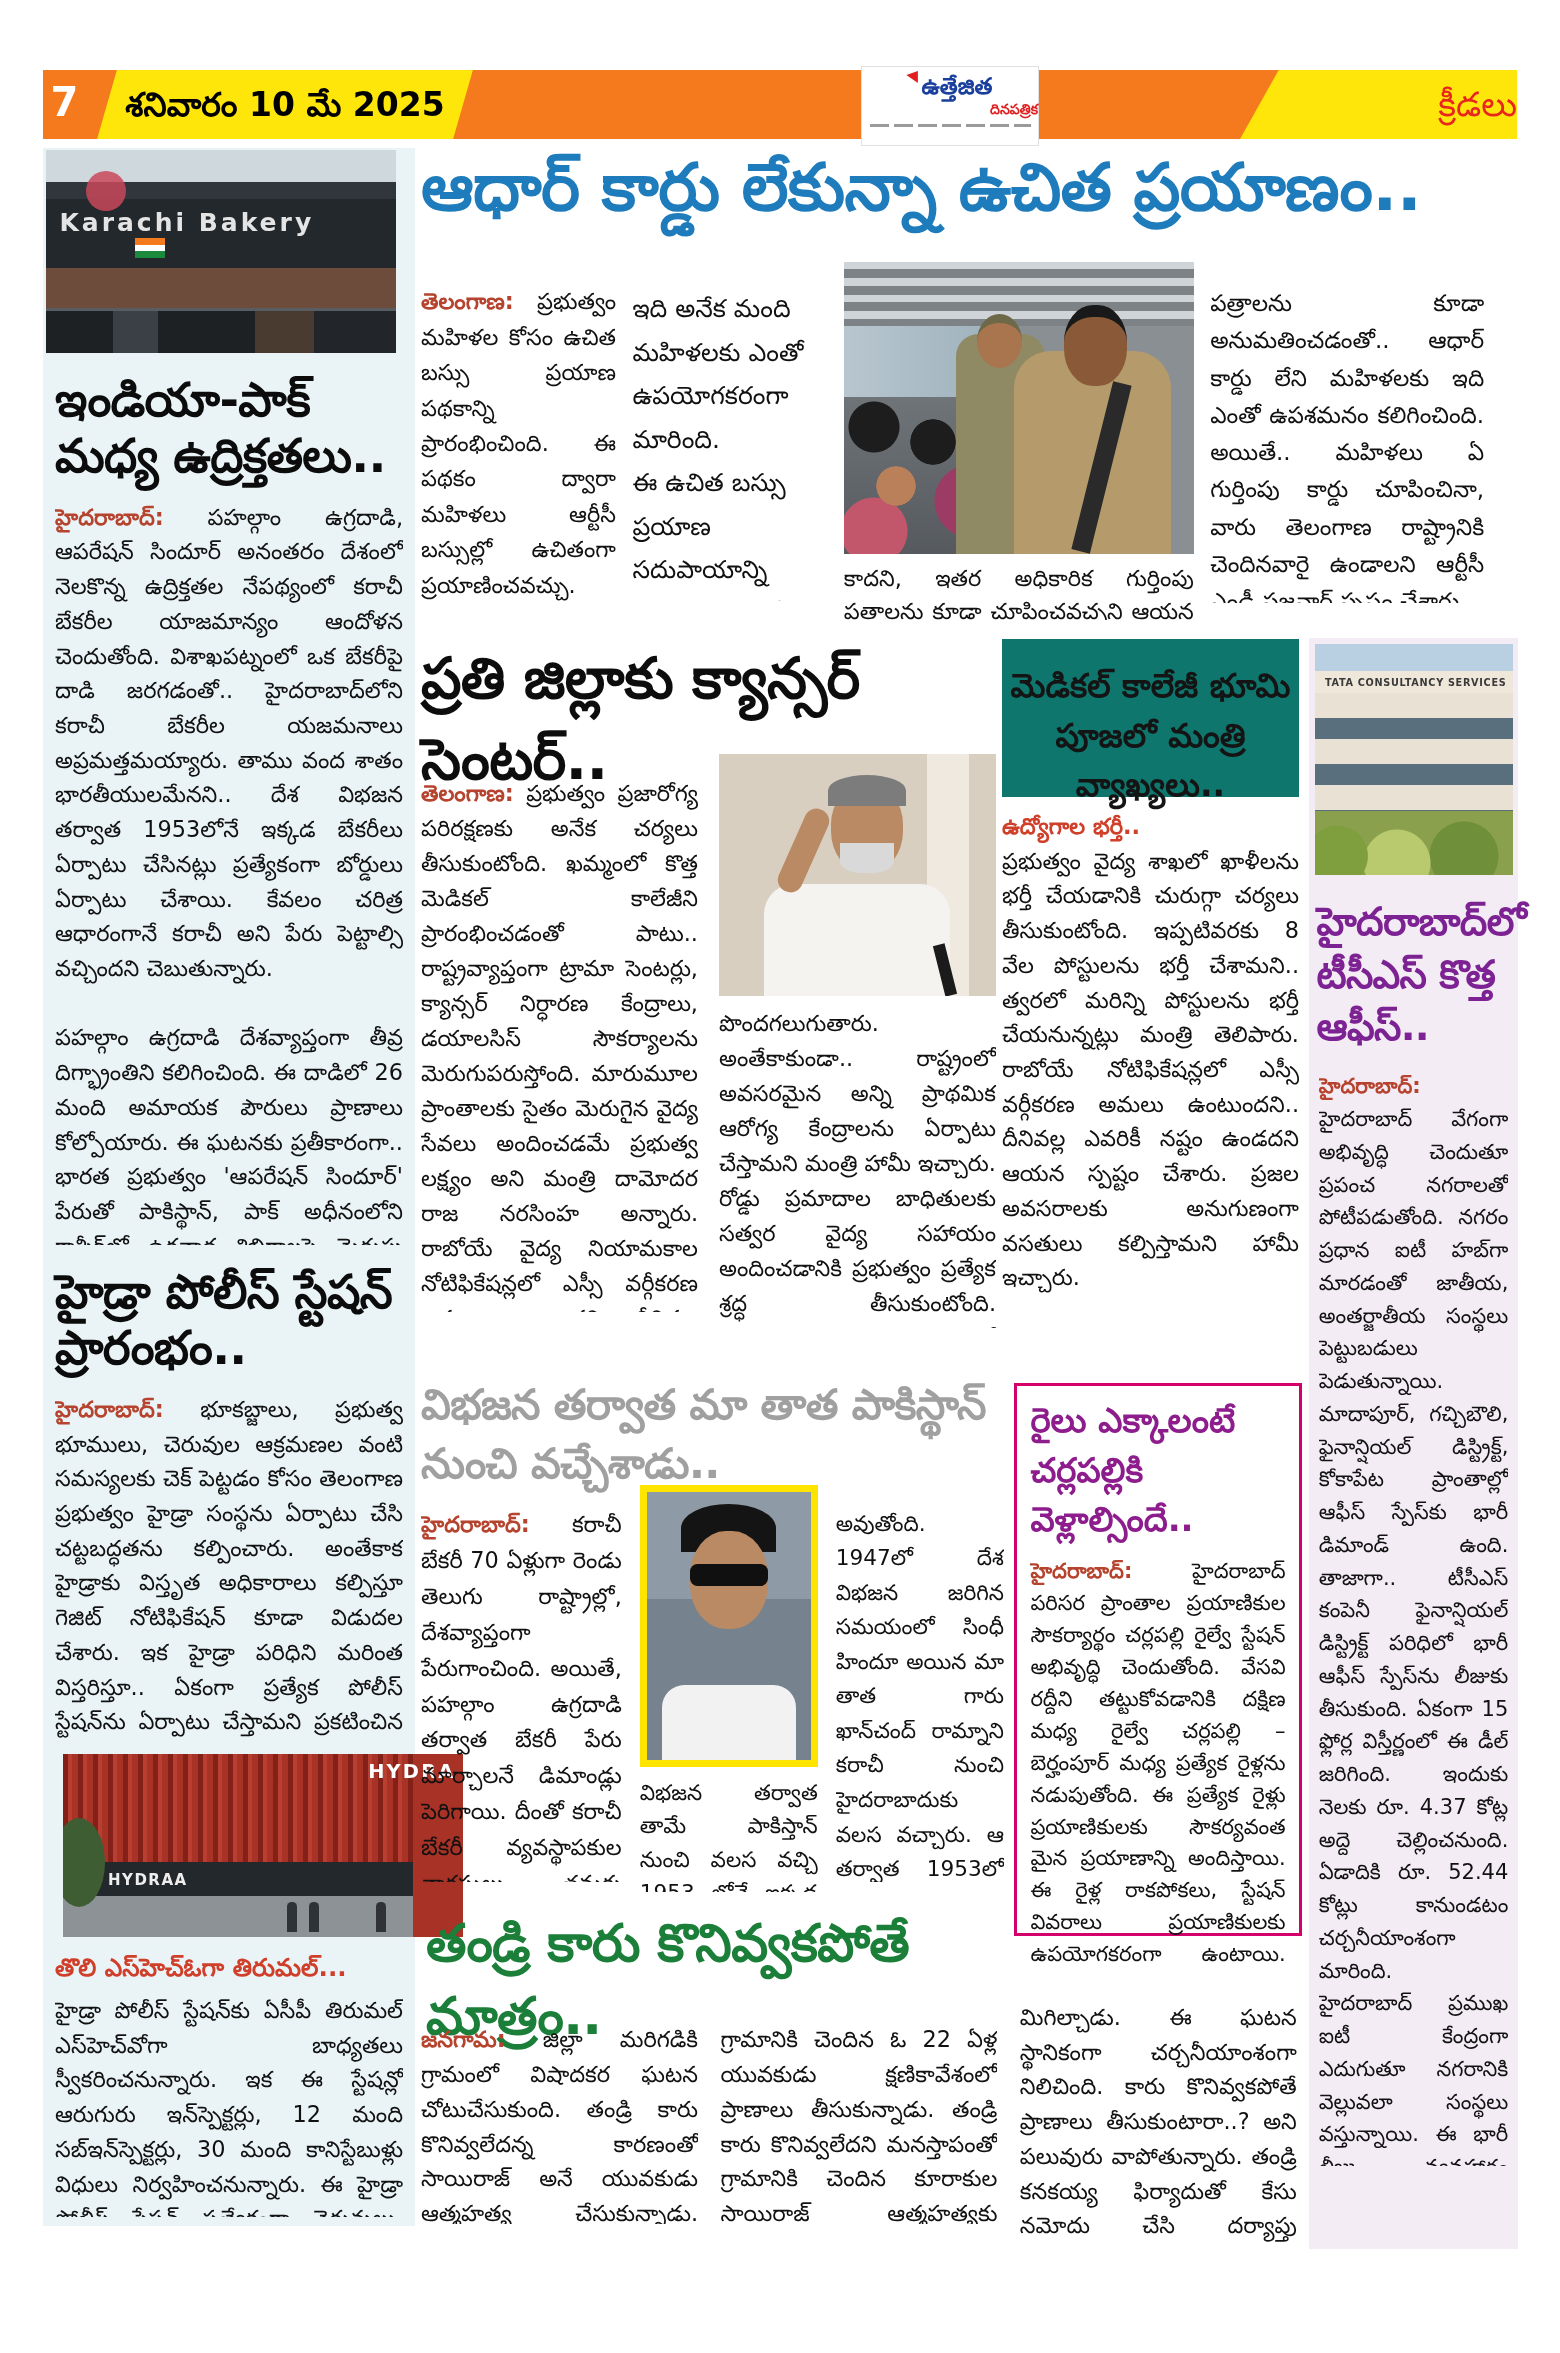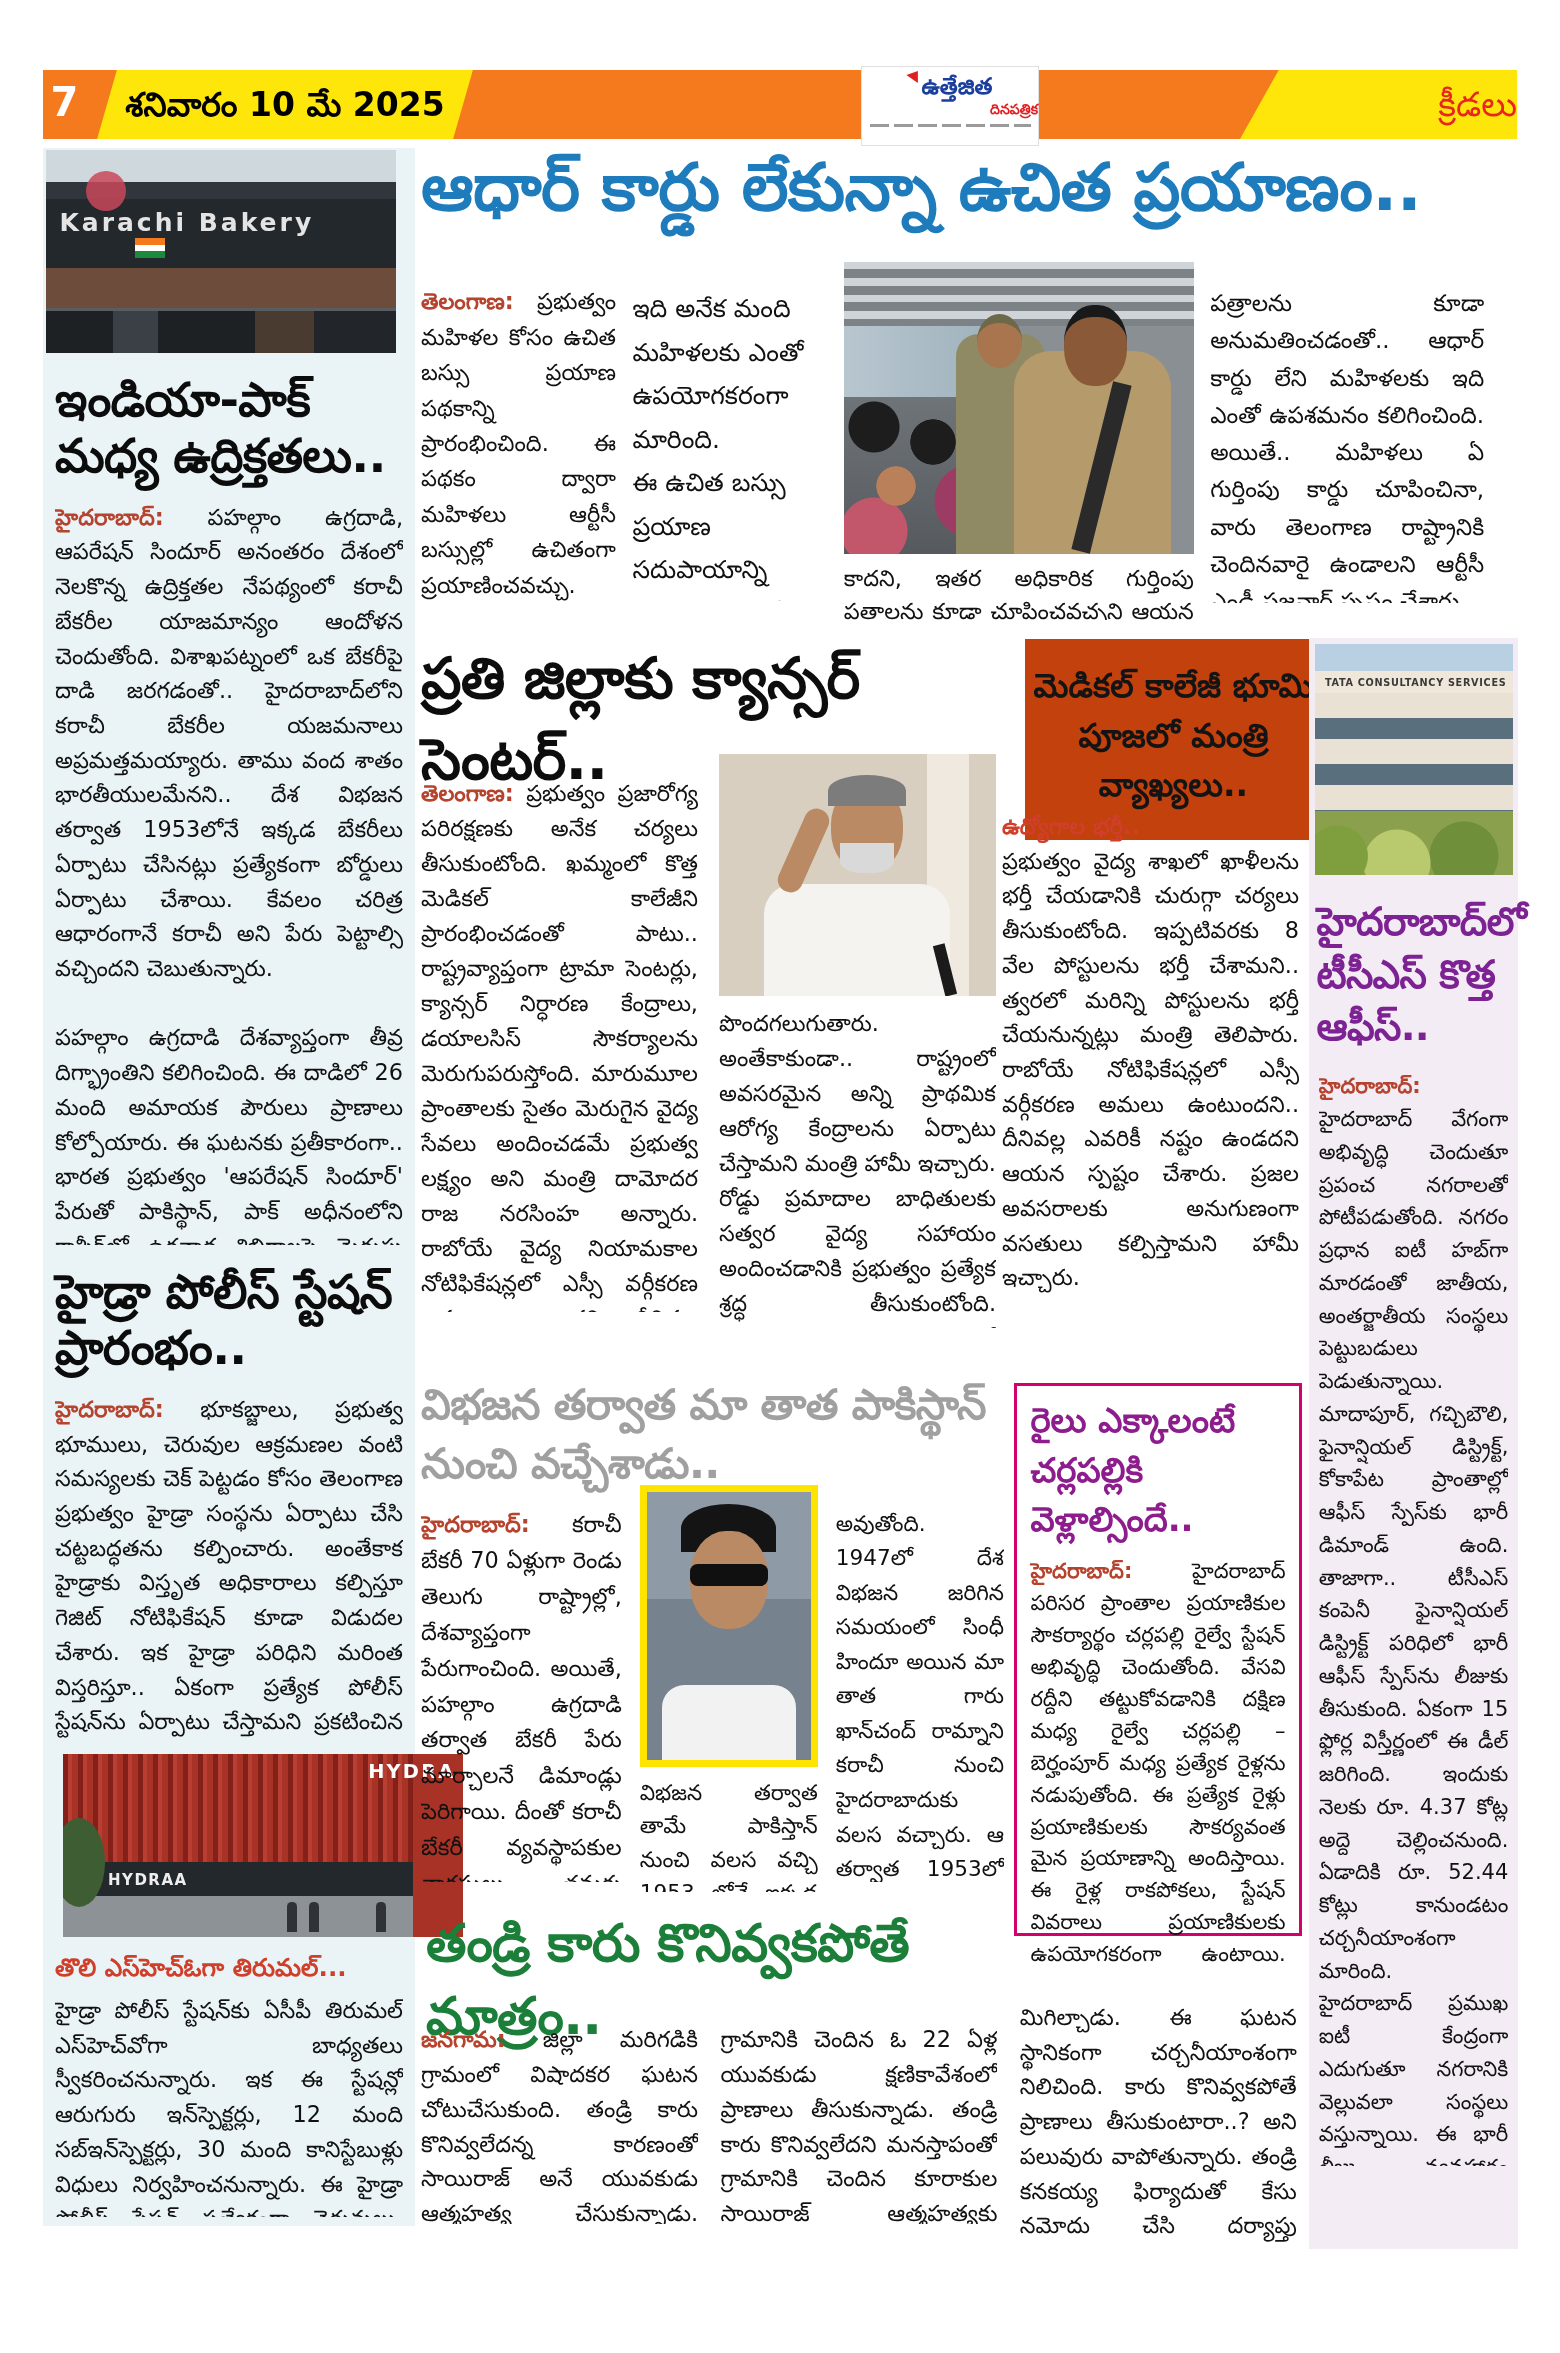--- a/index.html
+++ b/index.html
@@ -78,21 +78,21 @@
   .c-colB{width:277px;}
   .minister-photo{position:relative;width:277px;height:242px;overflow:hidden;background:#d9cfc1;}
   .mp-pillar{position:absolute;right:27px;top:0;width:42px;height:242px;background:#efe9df;}
   .mp-shirt{position:absolute;left:45px;bottom:0;width:186px;height:112px;background:#f5f3ef;border-radius:30px 30px 0 0;}
   .mp-head{position:absolute;left:112px;top:30px;width:72px;height:88px;border-radius:46%;background:#b98a63;}
   .mp-hair{position:absolute;left:109px;top:21px;width:78px;height:31px;border-radius:50% 50% 0 0;background:#7c7c7c;}
   .mp-beard{position:absolute;left:121px;top:89px;width:54px;height:30px;border-radius:0 0 40% 40%;background:#d9d9d9;}
   .mp-arm{position:absolute;left:72px;top:52px;width:25px;height:89px;background:#b98a63;transform:rotate(24deg);border-radius:12px;}
   .mp-mic{position:absolute;right:45px;bottom:0;width:12px;height:52px;background:#1b1b1b;transform:rotate(-14deg);}
   .c-colB-text{margin-top:10.4px;font-size:22.4px;line-height:1.56;height:322px;overflow:hidden;text-align:justify;}
-  #medical-box{left:1025px;top:639px;width:297px;height:201px;background:#c2410c;}
+  #medical-box{left:1002px;top:639px;width:297px;height:158px;background:#0f766e;}
   .mb-title{font-size:33px;font-weight:bold;color:#141414;text-align:center;line-height:1.5;padding-top:22.4px;}
   #cancer-colC{left:1002px;top:809px;width:297px;height:526px;font-size:22.4px;line-height:1.55;}
   
   #partition-headline{left:421px;top:1380px;width:648px;font-size:42px;color:#a0a0a0;}
   #partition-row{left:421px;top:1485px;width:583px;height:419px;display:flex;gap:18px;}
   .p-colA{width:210px;font-size:22.4px;line-height:1.6;}
   .p-mid{width:179px;}
   .partition-photo{position:relative;width:164px;height:268px;border:7.5px solid #ffe400;overflow:hidden;background:linear-gradient(180deg,#8e9aa6 0 40%,#76828e 40%);}
   .pp-hair{position:absolute;left:34px;top:12px;width:95px;height:48px;border-radius:50% 50% 0 0;background:#141414;}
   .pp-face{position:absolute;left:43px;top:39px;width:78px;height:98px;border-radius:46%;background:#b98a63;}

